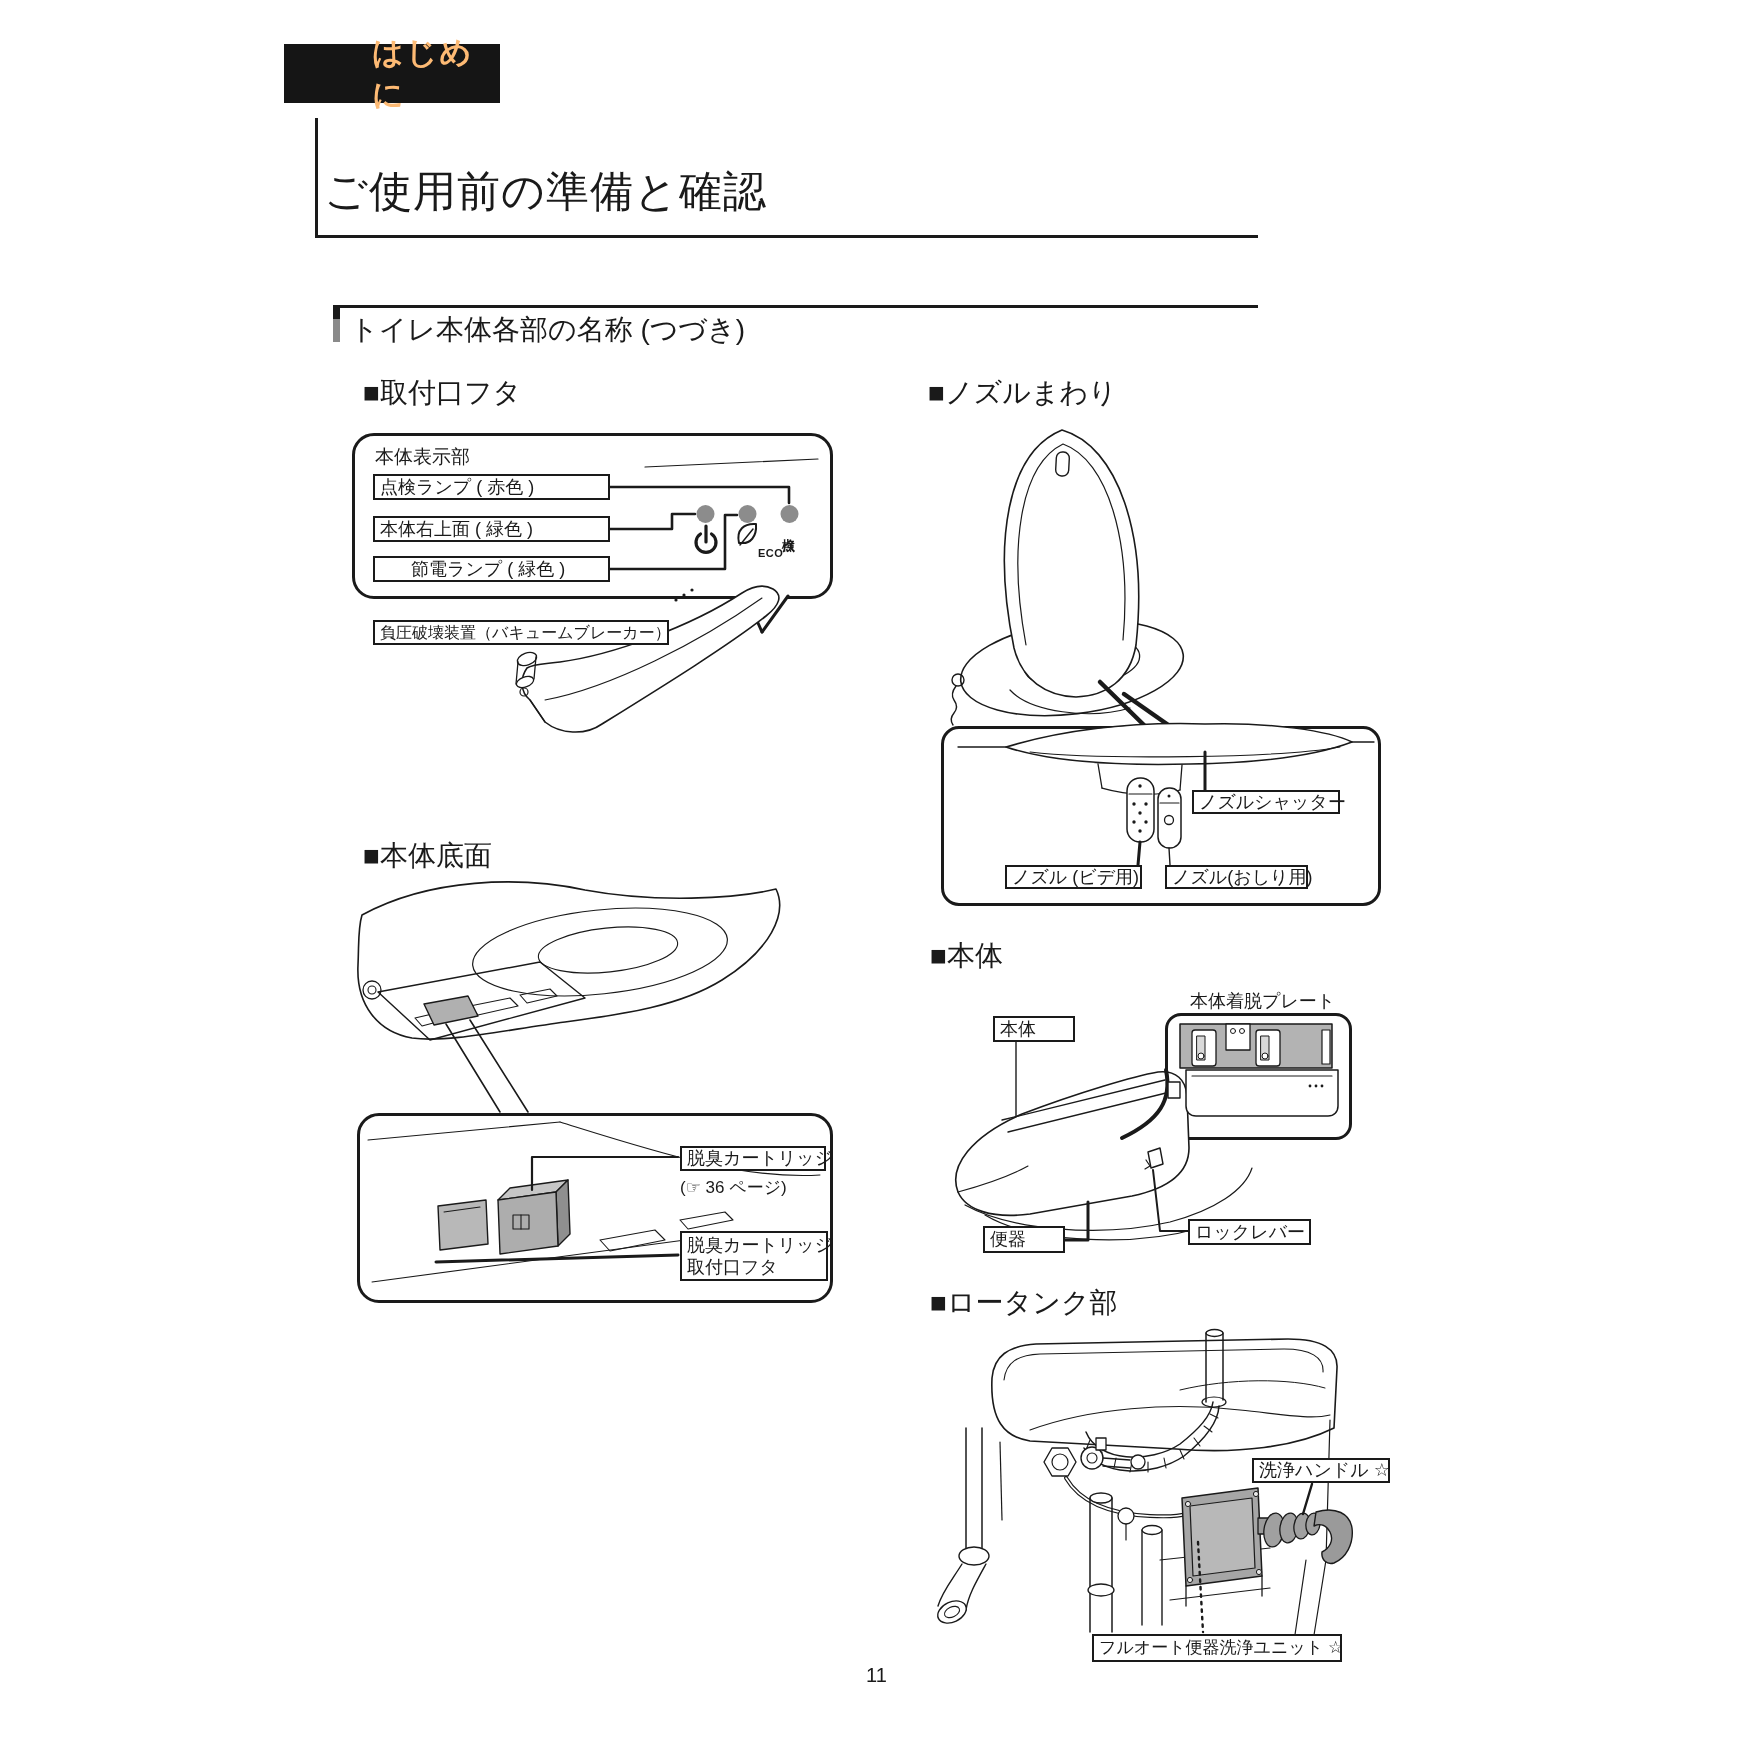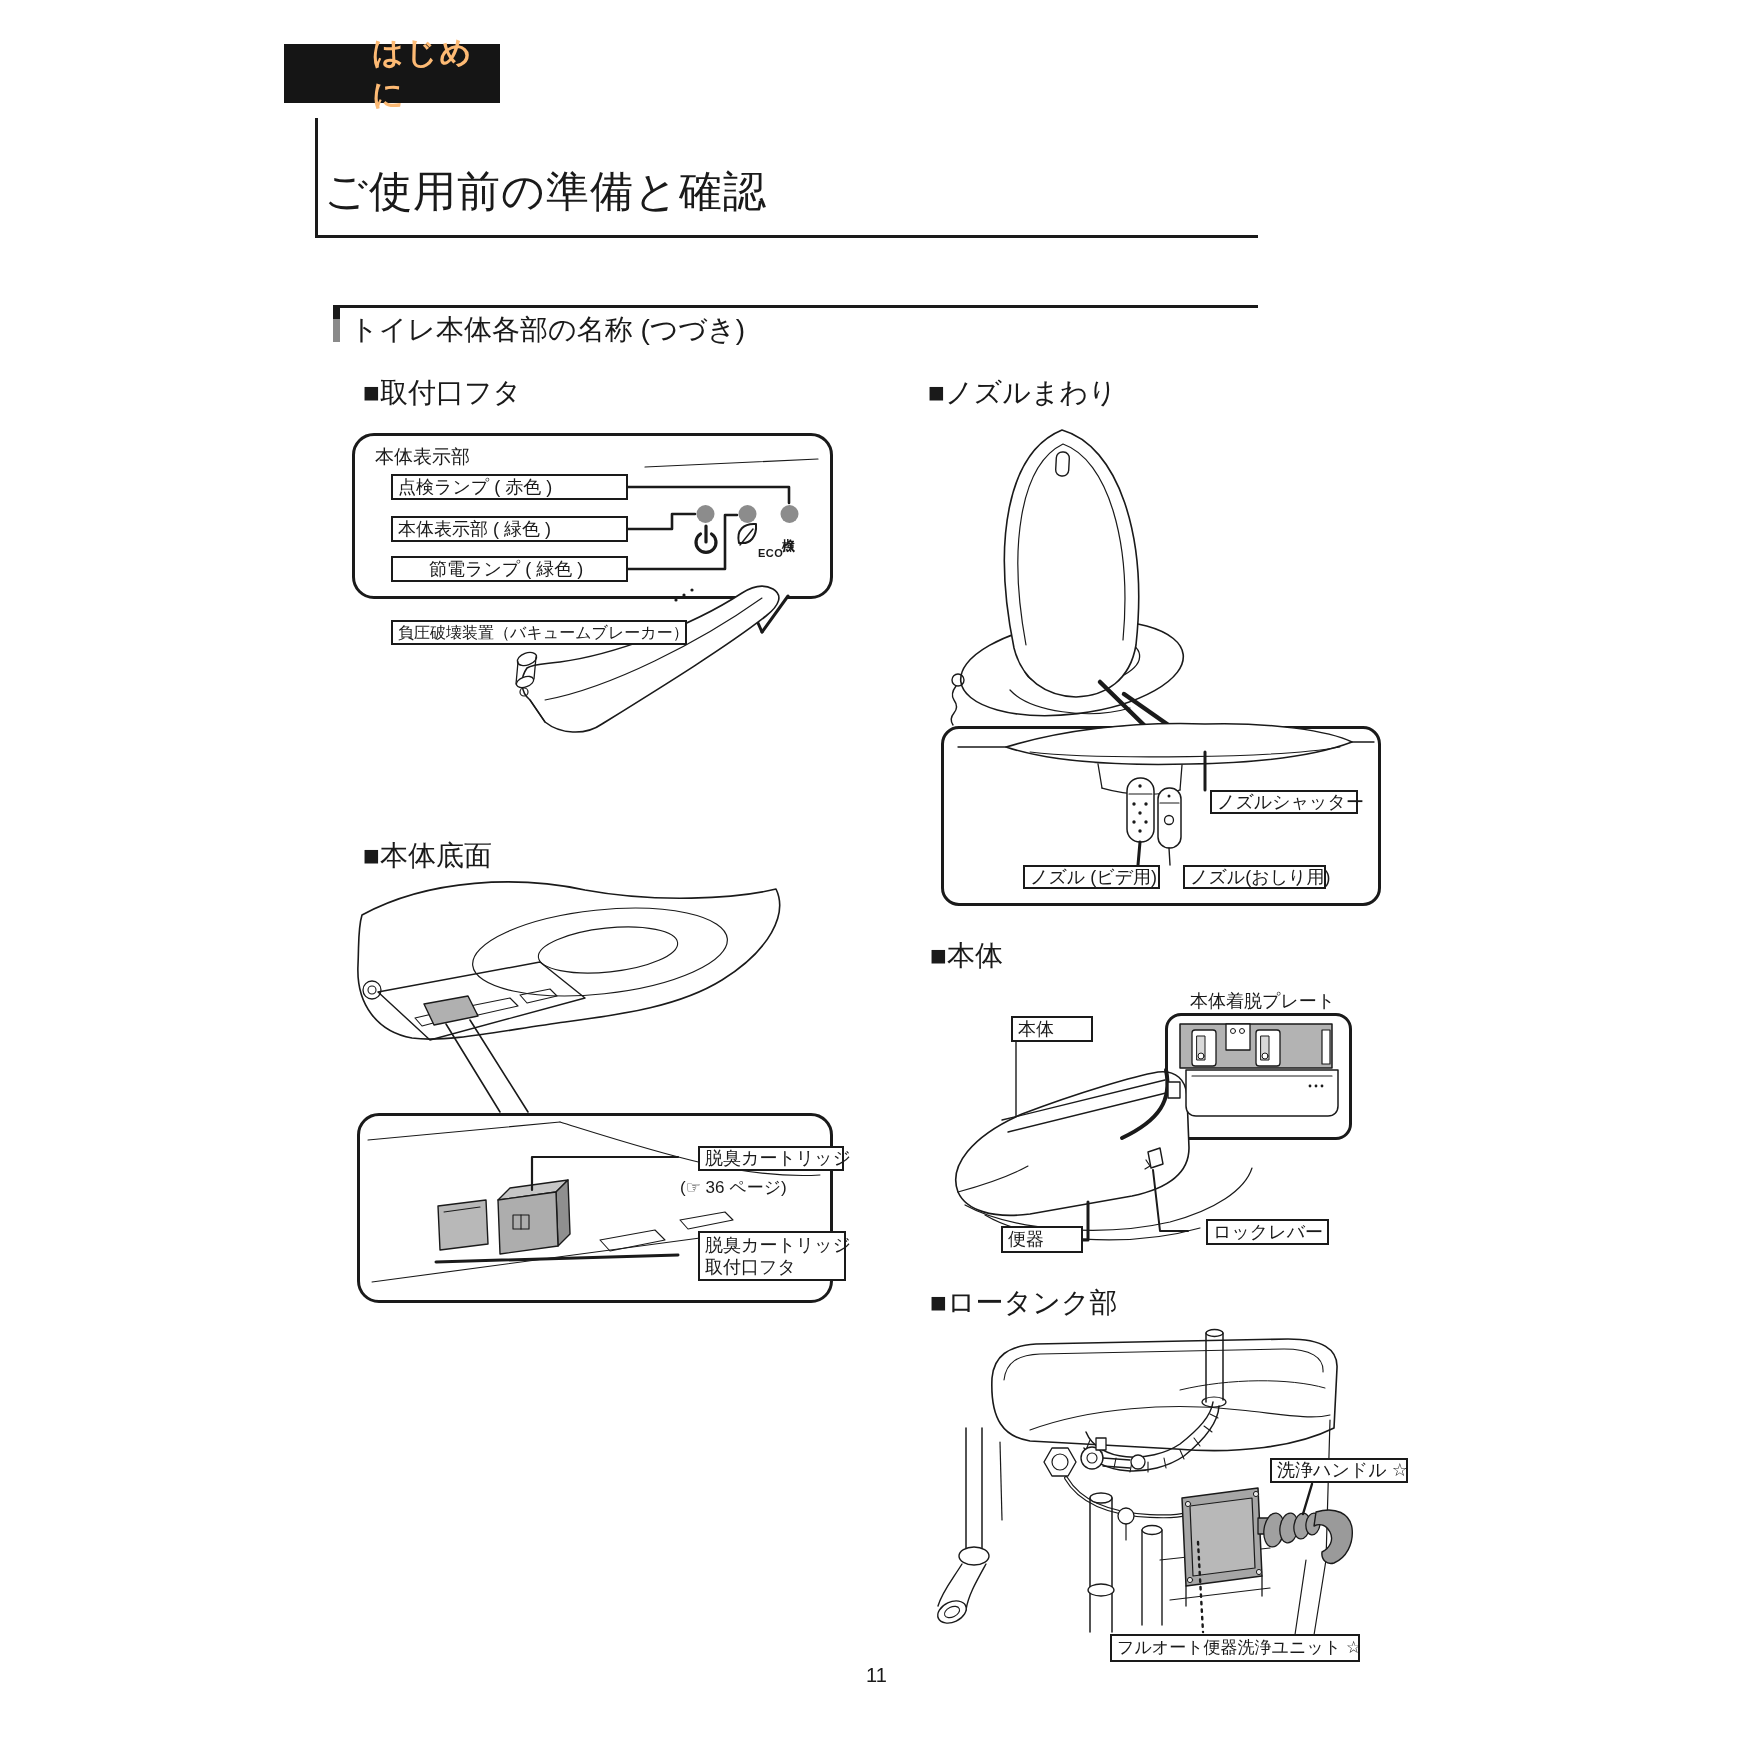--- a/index.html
+++ b/index.html
@@ -36,21 +36,21 @@
     width:7px; height:34px; margin-top:0;
     background:linear-gradient(#1a1a1a 0 11px, #8a8a8a 11px 100%);
   }
   .section-text { font-size:28px; margin-left:10px; margin-top:3px; white-space:nowrap; }
   
   .heading { font-size:28px; white-space:nowrap; z-index:3; }
   
   .lbl {
     background:#ffffff; border:2.5px solid #1a1a1a;
     display:flex; align-items:center; padding:0 5px;
-    font-size:18px; white-space:nowrap; z-index:3; line-height:1.25;margin-left:18px;
+    font-size:18px; white-space:nowrap; z-index:3; line-height:1.25;
   }
   .plain { background:transparent; z-index:3; white-space:nowrap; }
   
   .bubble {
     border:3px solid #1a1a1a; border-radius:22px; background:#ffffff; z-index:1;
   }
   svg.overlay {
     left:0; top:0; z-index:2; pointer-events:none;
   }
   .vtext {
@@ -316,21 +316,21 @@
       <ellipse cx="1313" cy="1524" rx="7" ry="11" transform="rotate(8 1313 1524)" fill="#a0a0a0" stroke-width="1.3"></ellipse>
       <path d="M 1316 1512 C 1336 1506 1350 1514 1352 1528 C 1354 1544 1346 1558 1334 1563 C 1327 1565 1321 1560 1322 1552 C 1330 1548 1334 1540 1330 1532 C 1326 1525 1320 1523 1314 1526 Z" fill="#9a9a9a" stroke-width="1.4"></path>
     </g>
     <line x1="1312" y1="1484" x2="1303" y2="1514" stroke-width="2.4"></line>
     <line x1="1198" y1="1542" x2="1203" y2="1632" stroke-width="2.4" stroke-dasharray="2.5 5"></line>
   </g>
 </svg>
 
 <div class="abs plain" style="left:375px; top:444px; font-size:19px;">本体表示部</div>
 <div class="abs lbl" style="left:373px; top:474px; width:237px; height:26px;">点検ランプ ( 赤色 )</div>
-<div class="abs lbl" style="left:373px; top:516px; width:237px; height:26px;">本体表示部 ( 緑色 )</div>
+<div class="abs lbl" style="left:373px; top:516px; width:237px; height:26px;">本体右上面 ( 緑色 )</div>
 <div class="abs lbl" style="left:373px; top:556px; width:237px; height:26px;padding-left:36px;">節電ランプ ( 緑色 )</div>
 <div class="abs lbl" style="left:373px; top:620px; width:296px; height:25px; font-size:16px;">負圧破壊装置（バキュームブレーカー）</div>
 <div class="abs eco-word" style="left:736px; top:547px;">ECO</div>
 <div class="abs vtext" style="left:781px; top:527px;">点検</div>
 
 <div class="abs lbl" style="left:1192px; top:790px; width:148px; height:24px;">ノズルシャッター</div>
 <div class="abs lbl" style="left:1005px; top:865px; width:137px; height:24px;">ノズル (ビデ用)</div>
 <div class="abs lbl" style="left:1165px; top:865px; width:143px; height:24px;">ノズル(おしり用)</div>
 
 <div class="abs lbl" style="left:680px; top:1146px; width:146px; height:25px;">脱臭カートリッジ</div>

